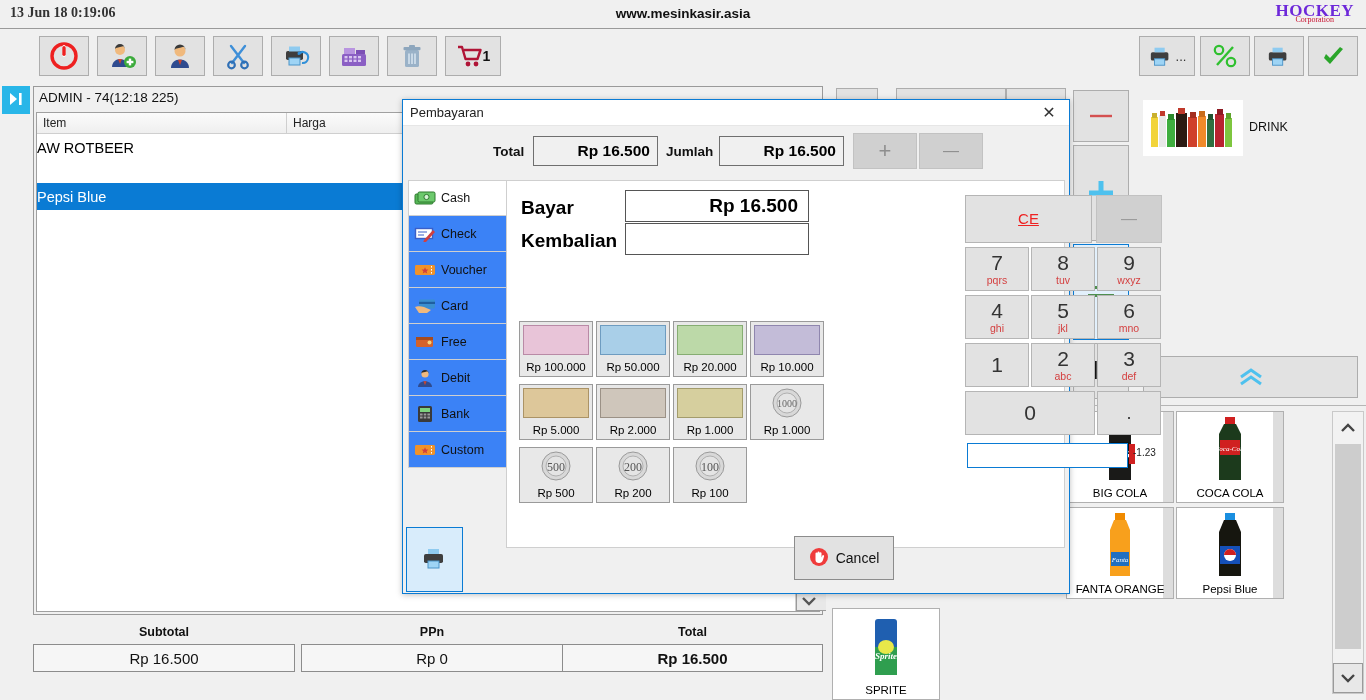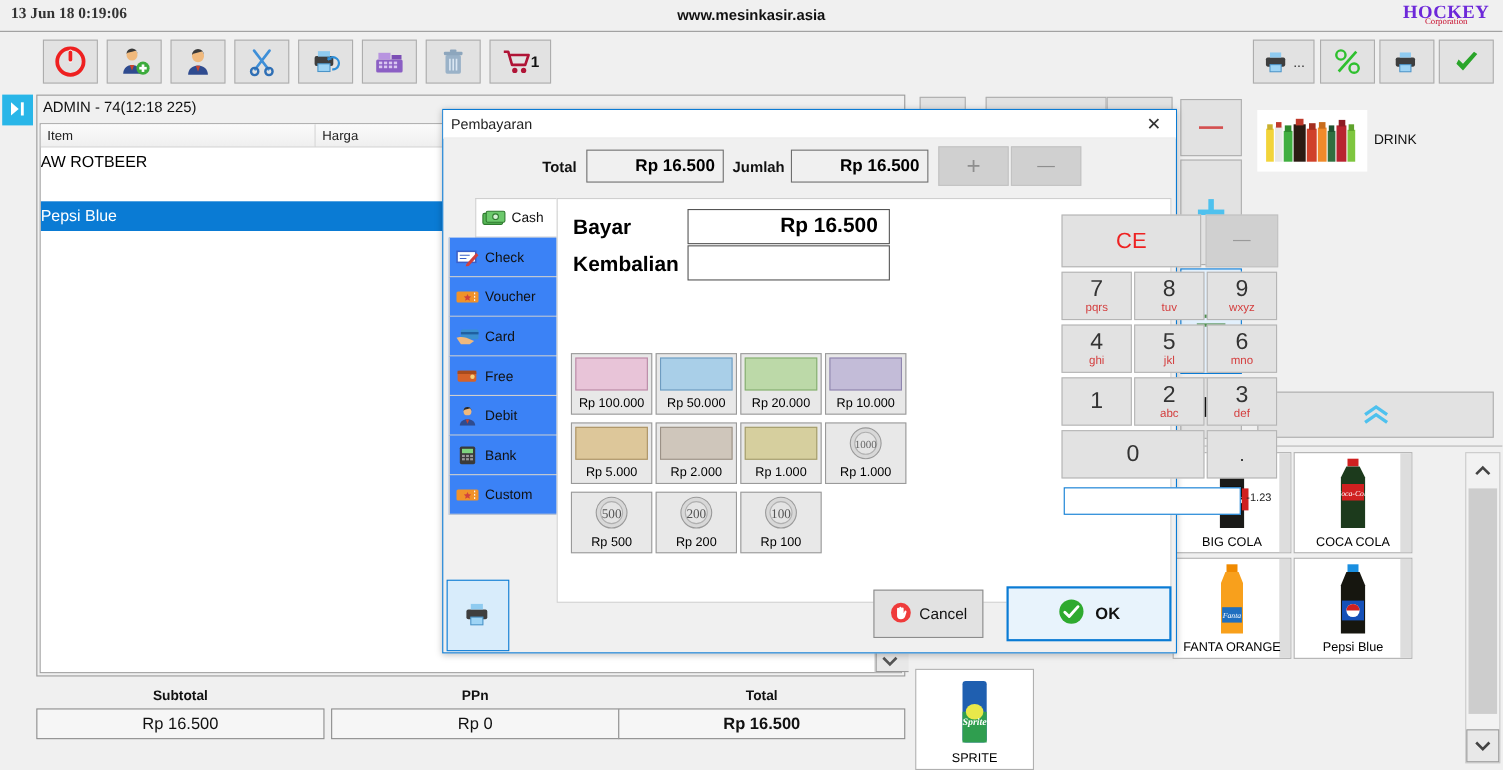--- a/index.html
+++ b/index.html
@@ -215,21 +215,21 @@
   .dlgbody {
     position: absolute; left: 5px; top: 80px; width: 657px; height: 368px;
   }
   
   .paytabs { position: absolute; left: 0; top: 0; width: 100px; }
   .ptab {
     position: relative; width: 100px; height: 36px;
     background: #3b82f6; border: 1px solid #cfcfcf; border-top: none;
     display: flex; align-items: center; cursor: pointer;
   }
-  .ptab:first-child { border-top: 1px solid #cfcfcf; margin-left: 24px; }
+  .ptab:first-child { border-top: 1px solid #cfcfcf; }
   .ptab.on { background: #fff; border-right: 1px solid #fff; }
   .ptab .pi {
     width: 32px; display: flex; align-items: center; justify-content: center;
   }
   .ptab .pl { font-size: 12.5px; color: #111; }
 
   .paypanel {
     position: absolute; left: 98px; top: 0; width: 559px; height: 368px;
     background: #fff; border: 1px solid #cfcfcf;
   }
@@ -256,21 +256,21 @@
 
   
   .keypad { position: absolute; left: 458px; top: 0; width: 198px; }
   .kb {
     position: absolute; background: #e2e2e2; border: 1px solid #b5b5b5;
     display: flex; flex-direction: column; align-items: center; justify-content: center;
     cursor: pointer;
   }
   .kb .n { font-size: 21px; color: #333; line-height: 1.05; font-weight: 300; }
   .kb .s { font-size: 10.5px; color: #d43f3f; line-height: 1.05; }
-  .kb.ce .n { color: #ee2222; font-size: 20px; }
+  .kb.ce .n { color: #ee2222; font-size: 15px; text-decoration: underline; }
   .kb.dim { background: #d0d0d0; border-color: #c2c2c2; }
   .kinput {
     position: absolute; background: #fff; border: 1px solid #0a7bd4;
   }
   .kminus { font-size: 10px; color: #222; position: absolute; }
 
   .dlgfoot { position: absolute; left: 0; bottom: 0; width: 666px; height: 65px; }
   .printbtn {
     position: absolute; left: 3px; top: -1px; width: 57px; height: 65px;
     background: #d8ecfb; border: 1px solid #0a7bd4;
@@ -961,25 +961,16 @@
       <div class="cancelbtn">
         <span>
           <svg width="20" height="20" viewBox="0 0 20 20">
             <circle cx="10" cy="10" r="9" fill="#ef3b3b"></circle>
             <path d="M6.5 11V6.5a1 1 0 0 1 2 0V10V5.6a1 1 0 0 1 2 0V10V6.2a1 1 0 0 1 2 0V10.5l1-2.2a1 1 0 0 1 1.6 1L14 13c-.7 2-2 3-4 3s-3.5-1.2-3.5-3z" fill="#fff"></path>
           </svg>
         </span>
         <span>Cancel</span>
       </div>
 
-      <div class="okbtn">
-        <span>
-          <svg width="24" height="24" viewBox="0 0 24 24">
-            <circle cx="12" cy="12" r="11" fill="#2faa2f"></circle>
-            <path d="M6 12.5l4 4 8-9" stroke="#fff" stroke-width="2.6" fill="none" stroke-linecap="round" stroke-linejoin="round"></path>
-          </svg>
-        </span>
-        <span>OK</span>
-      </div>
     </div>
   </div>
 
 </div>
 
 </body></html>

